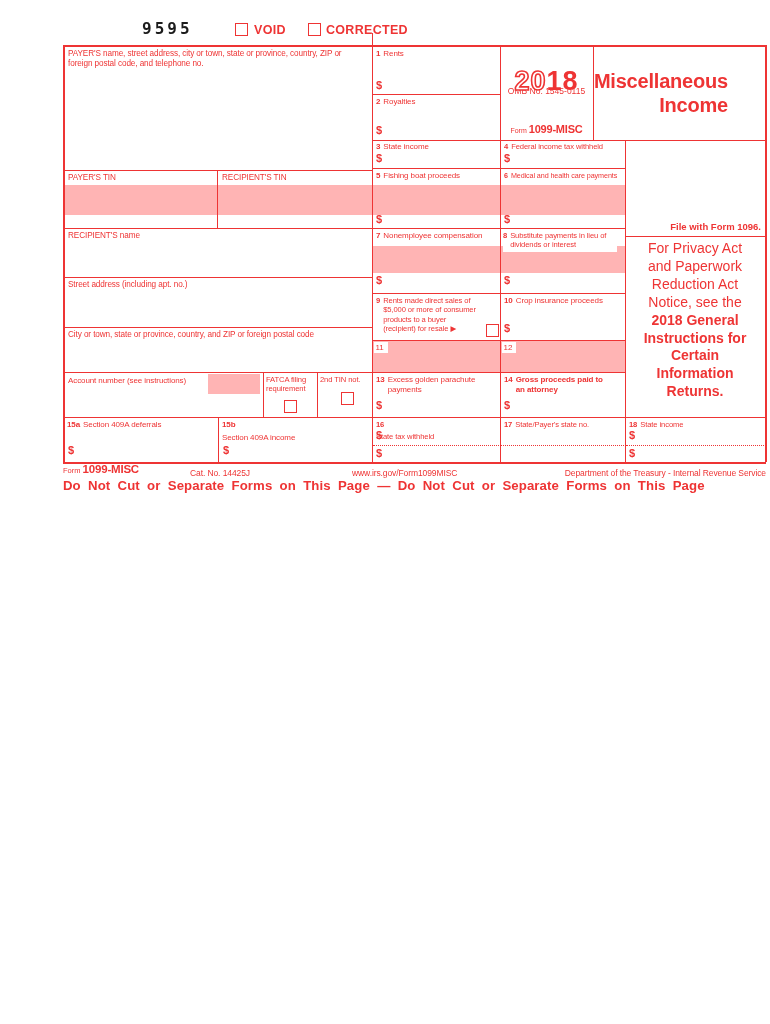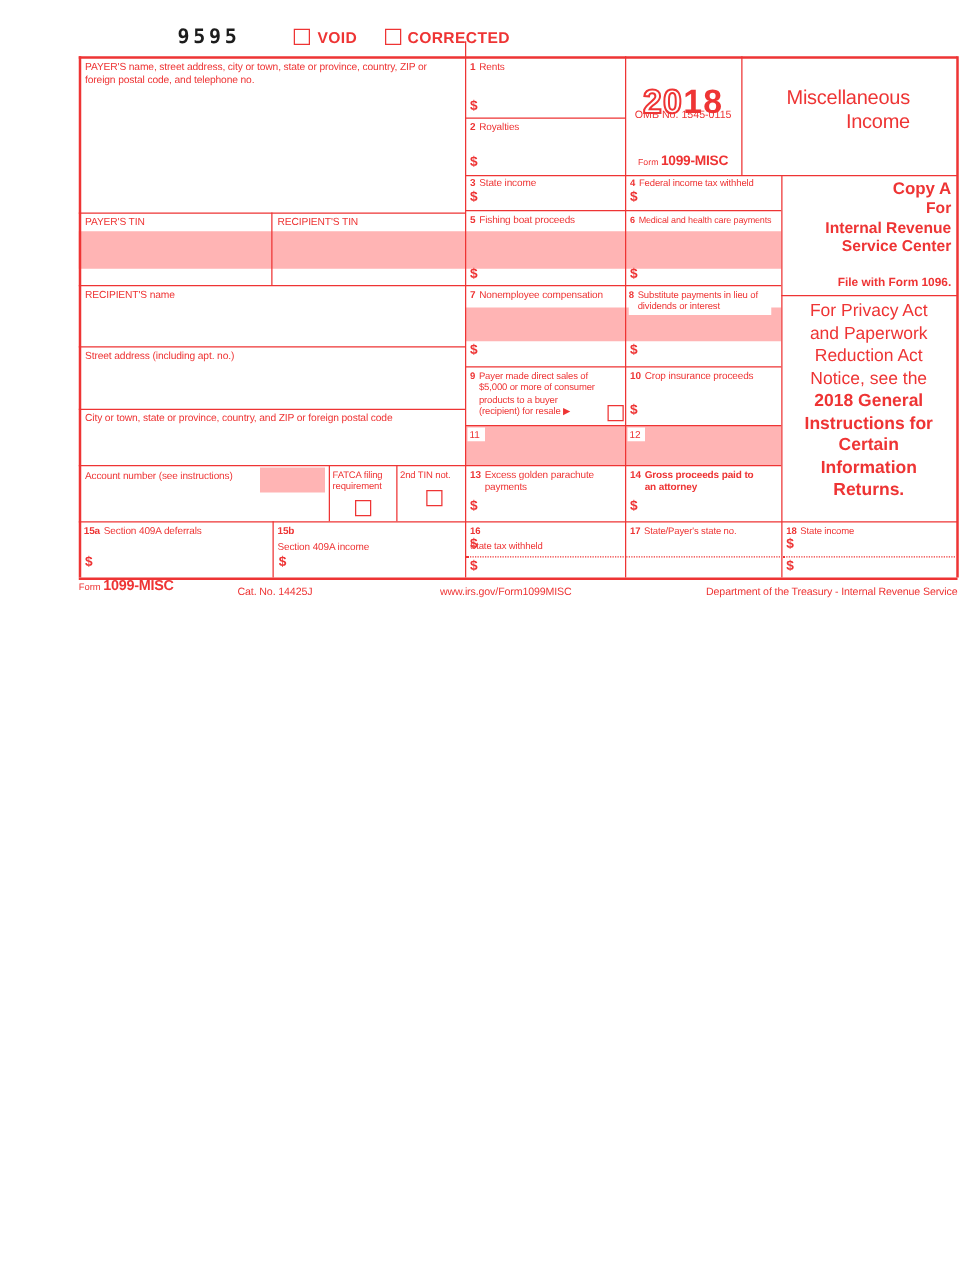--- a/index.html
+++ b/index.html
@@ -20,21 +20,21 @@
   .cb{position:absolute;width:11px;height:11px;border:1.6px solid var(--red);background:#fff;}
   .dot{position:absolute;height:0;border-top:1.4px dotted var(--red);}
   .numchip{position:absolute;background:#fff;font-size:8px;font-weight:normal;padding:1px 4px 1px 2px;z-index:2;}
   .code{font-family:"DejaVu Sans Mono",monospace;font-weight:bold;font-size:16px;letter-spacing:3px;color:var(--ink);}
   .voidlbl{font-size:12.5px;font-weight:bold;letter-spacing:0.3px;}
   .omb{font-size:8.5px;text-align:center;margin-top:36px;}
   .year{font-size:27px;font-weight:bold;text-align:center;letter-spacing:1px;line-height:1;}
   .year .outline{color:#fff;-webkit-text-stroke:1.6px var(--red);}
   .formsig{font-size:7px;text-align:center;}
   .formsig b{font-size:11px;letter-spacing:-0.2px;}
-  .title{font-size:16px;font-weight:normal;text-align:right;line-height:1.2;letter-spacing:-0.2px;}
+  .title{font-size:20px;font-weight:bold;text-align:right;line-height:1.2;letter-spacing:-0.2px;}
   .copya{text-align:right;font-weight:bold;font-size:12.5px;line-height:1.22;}
   .copya .big{font-size:13.5px;}
   .filenote{position:absolute;font-size:9.5px;font-weight:bold;text-align:right;}
   .privacy{position:absolute;text-align:center;font-size:14px;line-height:1.28;}
   .privacy .bold{font-weight:bold;}
   .small7{font-size:7.6px;}
   .small72{font-size:7.2px;}
   .footer-small{position:absolute;font-size:8.5px;letter-spacing:-0.1px;}
   .warning{position:absolute;font-size:13.2px;font-weight:bold;word-spacing:3.5px;letter-spacing:0.1px;white-space:nowrap;}
   .whitechip{background:#fff;z-index:2;padding-bottom:2px;}
@@ -132,43 +132,37 @@
         <b>5</b>
         <span class="t">Fishing boat proceeds</span>
       </div>
     <div class="dollar" style="left:313px;top:168px;">$</div>
     <div class="lbl small72" style="left:441px;top:126px;width:119px;">
         <b>6</b>
         <span class="t">Medical and health care payments</span>
       </div>
     <div class="dollar" style="left:441px;top:168px;">$</div>
 
-    <div class="abs copya" style="left:566px;top:98px;width:132px;">
-      <div class="big">Copy A</div>
-      <div>For</div>
-      <div>Internal Revenue</div>
-      <div>Service Center</div>
-    </div>
     <div class="filenote" style="left:566px;top:176px;width:132px;">File with Form 1096.</div>
 
     <div class="lbl" style="left:313px;top:186px;width:120px;">
         <b>7</b>
         <span class="t">Nonemployee compensation</span>
       </div>
     <div class="dollar" style="left:313px;top:229px;">$</div>
     <div class="lbl small7 whitechip" style="left:440px;top:186px;width:114px;">
         <b>8</b>
         <span class="t">Substitute payments in lieu of dividends or interest</span>
       </div>
     <div class="dollar" style="left:441px;top:229px;">$</div>
 
     <div class="lbl small7" style="left:313px;top:251px;width:118px;">
       <b>9</b>
       <span class="t">
-        <span>Payer made direct sales of</span><br>
+        <span>Rents made direct sales of</span><br>
         <span>$5,000 or more of consumer</span><br>
         <span>products to a buyer</span><br>
         <span>(recipient) for resale ▶</span>
       </span>
     </div>
     <div class="cb" style="left:423px;top:279px;"></div>
     <div class="lbl" style="left:441px;top:251px;width:118px;">
         <b>10</b>
         <span class="t">Crop insurance proceeds</span>
       </div>
@@ -231,14 +225,15 @@
       </div>
     <div class="dollar" style="left:566px;top:384px;">$</div>
     <div class="dot" style="left:563px;top:400px;width:138px;"></div>
     <div class="dollar" style="left:566px;top:402px;">$</div>
   </div>
 
   <div class="abs" style="left:63px;top:463px;font-size:7.5px;"><span>Form</span> <b style="font-size:11.5px;letter-spacing:-0.2px;">1099-MISC</b></div>
   <div class="footer-small" style="left:190px;top:468px;">Cat. No. 14425J</div>
   <div class="footer-small" style="left:352px;top:468px;">www.irs.gov/Form1099MISC</div>
   <div class="footer-small" style="left:450px;top:468px;width:316px;text-align:right;">Department of the Treasury - Internal Revenue Service</div>
+  <div class="warning" style="left:63px;top:478px;">Do Not Cut or Separate Forms on This Page — Do Not Cut or Separate Forms on This Page</div>
 
 </div>
 
 </body></html>

